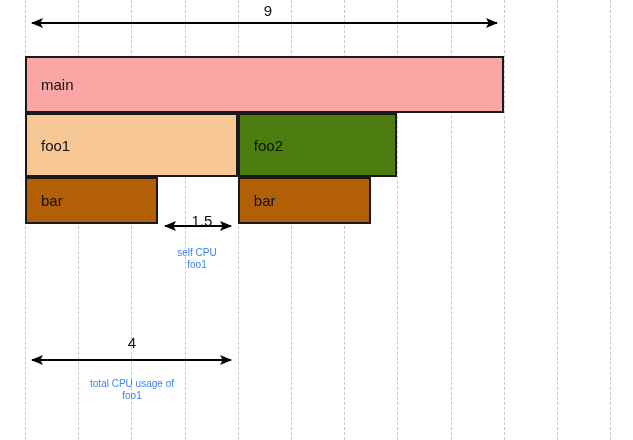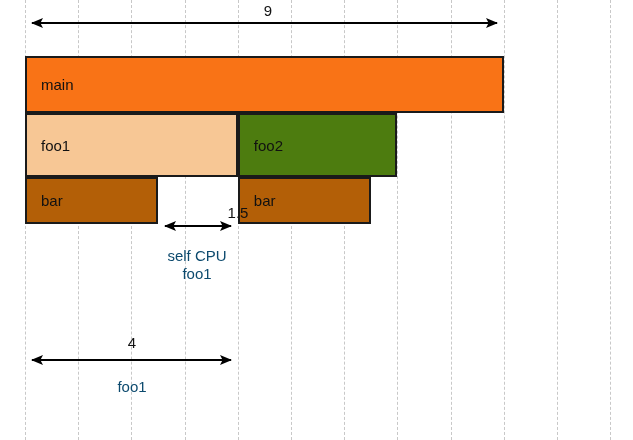--- a/index.html
+++ b/index.html
@@ -41,22 +41,22 @@
   .measure-label {
     position: absolute;
     font-size: 15px;
     color: #111111;
     text-align: center;
     line-height: 1.18;
     white-space: nowrap;
   }
   .caption {
     position: absolute;
-    font-size: 15px;
-    color: #0c4a6e;
+    font-size: 10px;
+    color: #3b82f6;
     text-align: center;
     line-height: 1.18;
   }
   svg.overlay {
     position: absolute;
     left: 0;
     top: 0;
     width: 633px;
     height: 440px;
     pointer-events: none;
@@ -76,21 +76,21 @@
       <div class="gridline" style="left: 291px; height: 440px;"></div>
       <div class="gridline" style="left: 344.2px; height: 440px;"></div>
       <div class="gridline" style="left: 397.4px; height: 440px;"></div>
       <div class="gridline" style="left: 450.6px; height: 440px;"></div>
       <div class="gridline" style="left: 503.8px; height: 440px;"></div>
       <div class="gridline" style="left: 557px; height: 440px;"></div>
       <div class="gridline" style="left: 610.2px; height: 440px;"></div>
     </div>
 
   <div id="frames-layer">
-      <div class="frame" style="left: 25px; width: 478.8px; top: 56px; height: 57px; background: #f97316;">
+      <div class="frame" style="left: 25px; width: 478.8px; top: 56px; height: 57px; background: #fca5a5;">
         <span class="frame-label">main</span>
       </div>
       <div class="frame" style="left: 25px; width: 212.8px; top: 113px; height: 64px; background: rgb(247, 199, 149);">
         <span class="frame-label">foo1</span>
       </div>
       <div class="frame" style="left: 237.8px; width: 159.6px; top: 113px; height: 64px; background: #4d7c0f;">
         <span class="frame-label">foo2</span>
       </div>
       <div class="frame" style="left: 25px; width: 133px; top: 177px; height: 47px; background: rgb(179, 95, 7);">
         <span class="frame-label">bar</span>
@@ -112,26 +112,27 @@
 
     <line x1="32" y1="23" x2="497" y2="23" stroke="#000000" stroke-width="2" marker-start="url(#atail)" marker-end="url(#ahead)"></line>
 
     <line x1="165" y1="226" x2="231" y2="226" stroke="#000000" stroke-width="2" marker-start="url(#atail)" marker-end="url(#ahead)"></line>
 
     <line x1="32" y1="360" x2="231" y2="360" stroke="#000000" stroke-width="2" marker-start="url(#atail)" marker-end="url(#ahead)"></line>
   </svg>
 
   <div class="measure-label" style="left:0px; top:2px; width:536px;">9</div>
 
-  <div class="measure-label" style="left:158px; top:204px; width:88px;padding-left:36px;">1.5</div>
+  <div class="measure-label" style="left:158px; top:212px; width:88px;">1.5</div>
 
   <div class="caption" style="left:138px; top:247px; width:118px;">
     <div>self CPU</div>
     <div>foo1</div>
   </div>
 
   <div class="measure-label" style="left:92px; top:334px; width:80px;">4</div>
 
   <div class="caption" style="left:24px; top:378px; width:216px;">
+    <div>total CPU usage of</div>
     <div>foo1</div>
   </div>
 
 </div>
 
 </body></html>

